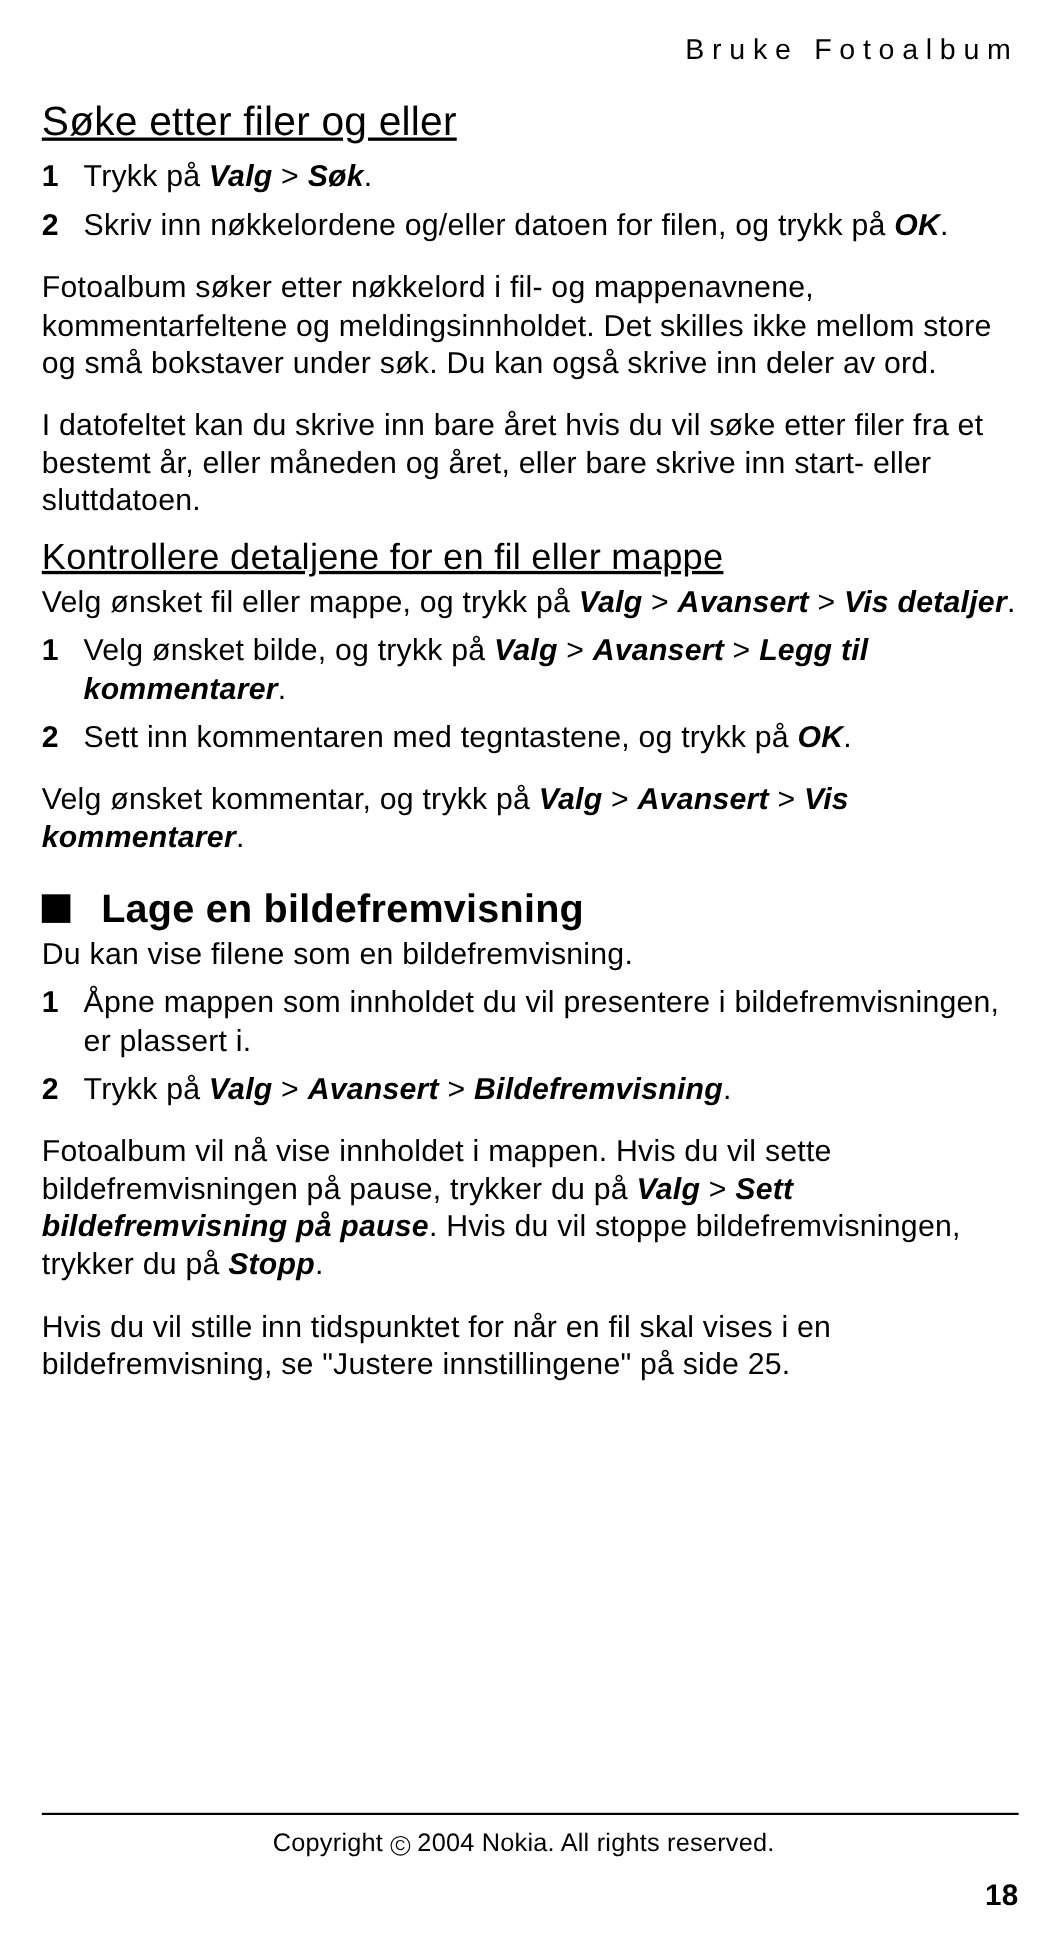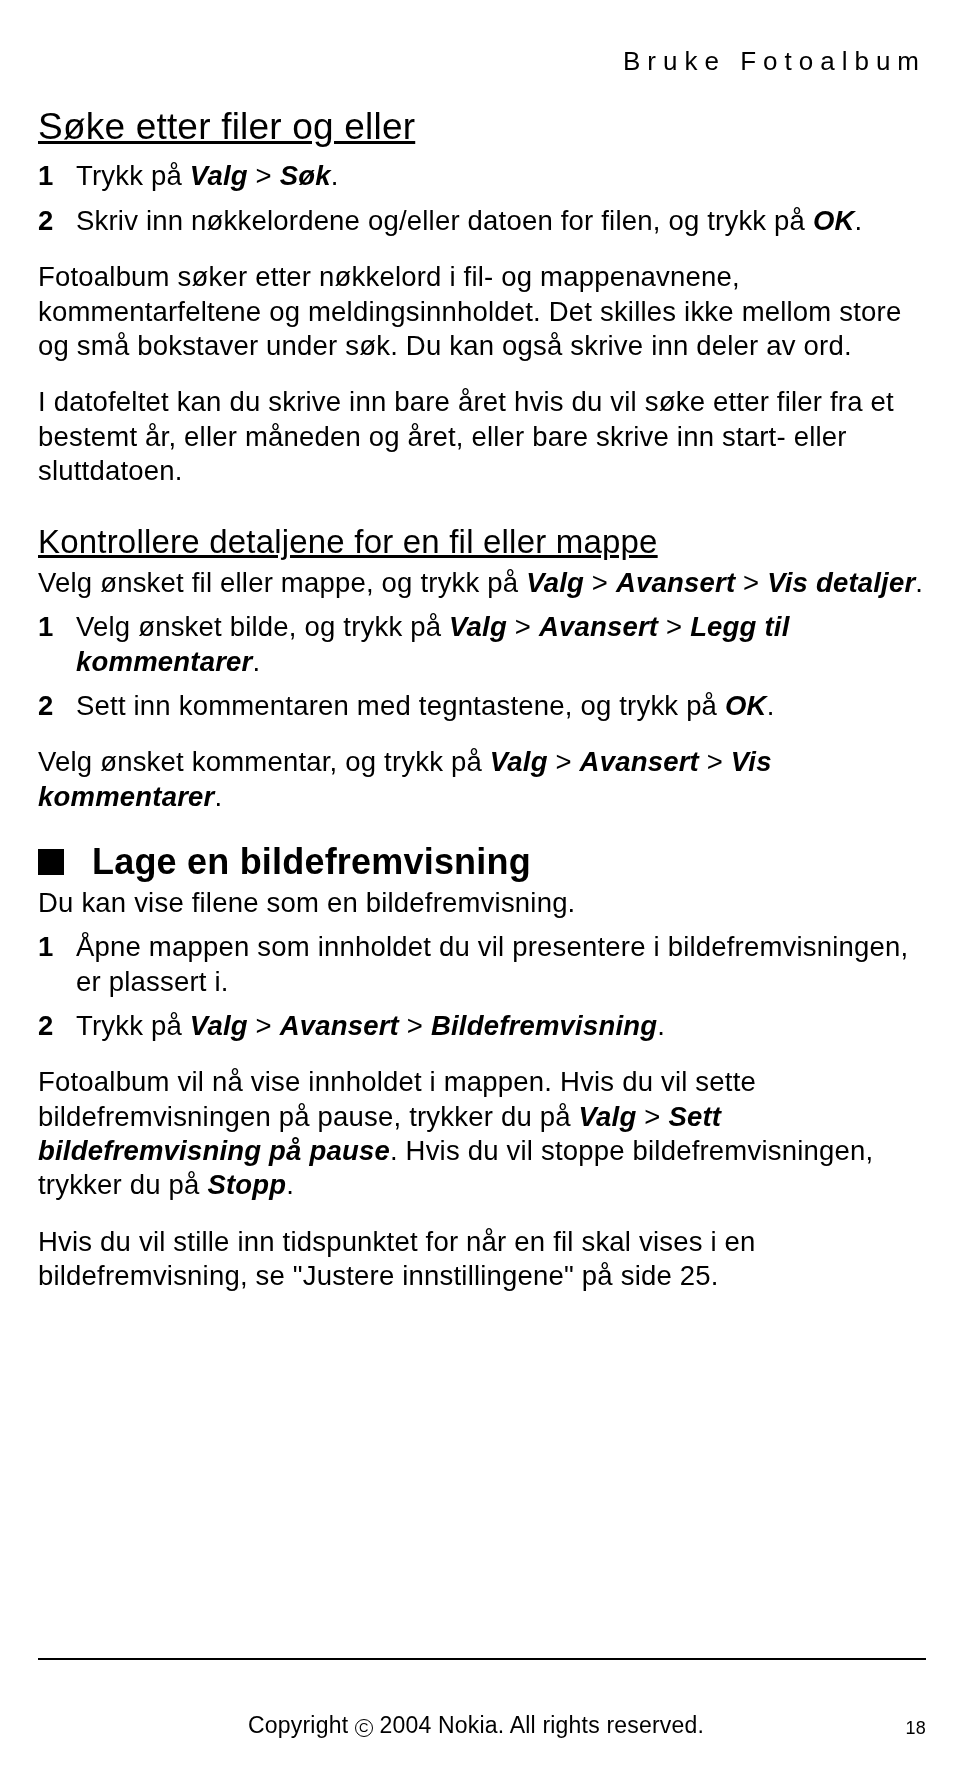--- a/index.html
+++ b/index.html
@@ -4,21 +4,21 @@
 <style>
   * { box-sizing: border-box; }
   html, body {
     margin: 0;
     padding: 0;
     background: #fff;
   }
   .page {
     width: 960px;
     height: 1765px;
-    padding: 46px 30px 20px 38px;
+    padding: 30px 30px 20px 38px;
     position: relative;
     font-family: "Helvetica Neue", Helvetica, Arial, sans-serif;
     color: #000;
     letter-spacing: 0.2px;
   }
   .runhead {
     text-align: right;
     font-size: 26px;
     font-weight: 500;
     letter-spacing: 7px;
@@ -29,21 +29,21 @@
     font-size: 37px;
     font-weight: 400;
     text-decoration: underline;
     margin: 0 0 6px 0;
     line-height: 1.2;
   }
   .h3 {
     font-size: 33px;
     font-weight: 400;
     text-decoration: underline;
-    margin: 34px 0 4px 0;
+    margin: 14px 0 4px 0;
     line-height: 1.2;
   }
   .bullet-heading {
     display: flex;
     align-items: center;
     gap: 28px;
     margin: 28px 0 2px 0;
   }
   .bullet-heading .sq {
     width: 26px;
@@ -83,26 +83,26 @@
     padding: 0 34px 0 38px;
   }
   .footer-line {
     border-top: 2.5px solid #000;
     margin-bottom: 12px;
     width: 100%;
   }
   .footer-row {
     display: flex;
     justify-content: space-between;
-    align-items: flex-end;
+    align-items: flex-start;
     font-size: 23px;
   }
   .footer-row .pg {
-    font-size: 18px;
-    font-weight: 400;
+    font-size: 27px;
+    font-weight: 700;
     margin-top: 46px;
   }
   .footer-row .cp { margin-left: 210px; }
   .circ {
     display: inline-block;
     border: 1.5px solid #000;
     border-radius: 50%;
     width: 18px;
     height: 18px;
     line-height: 15px;

